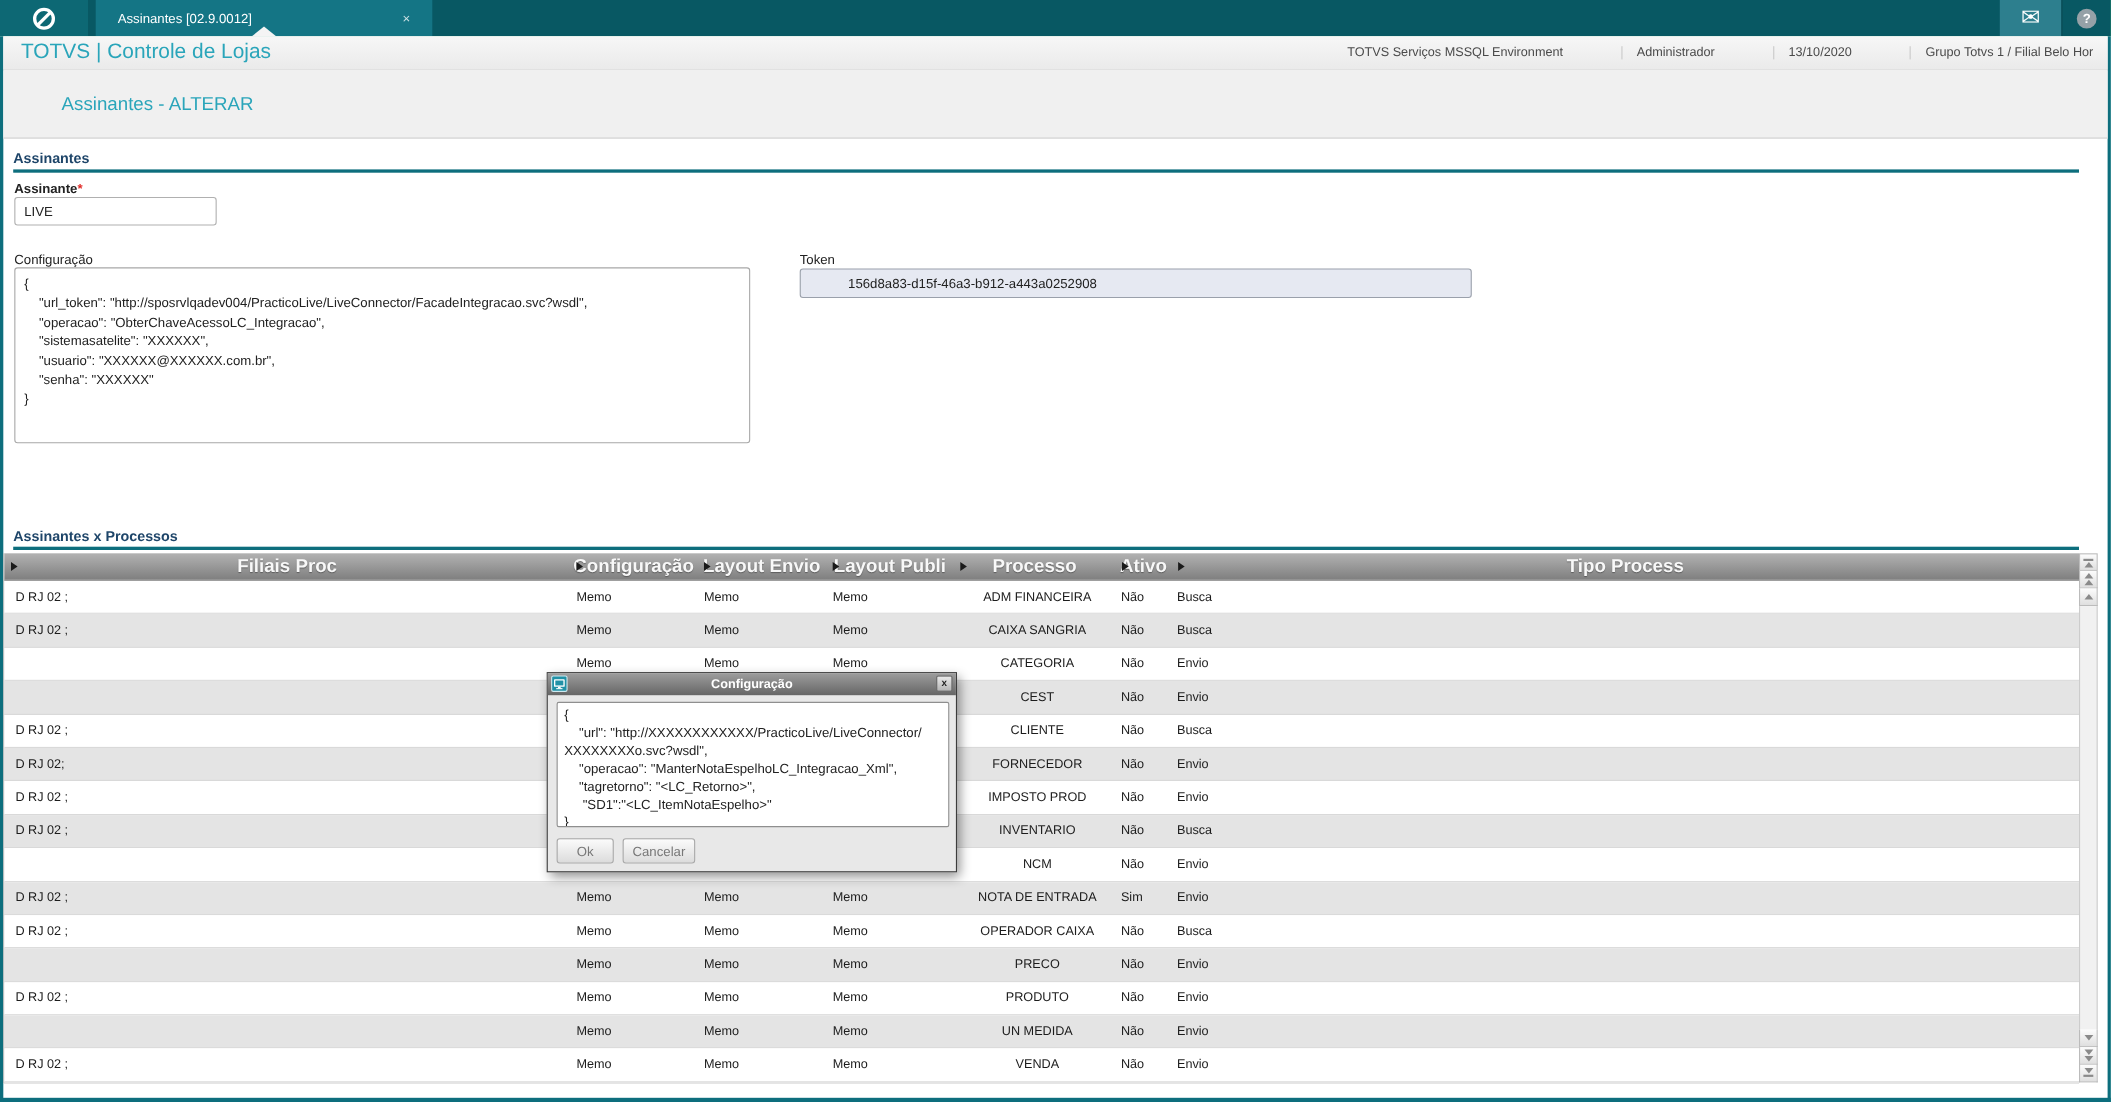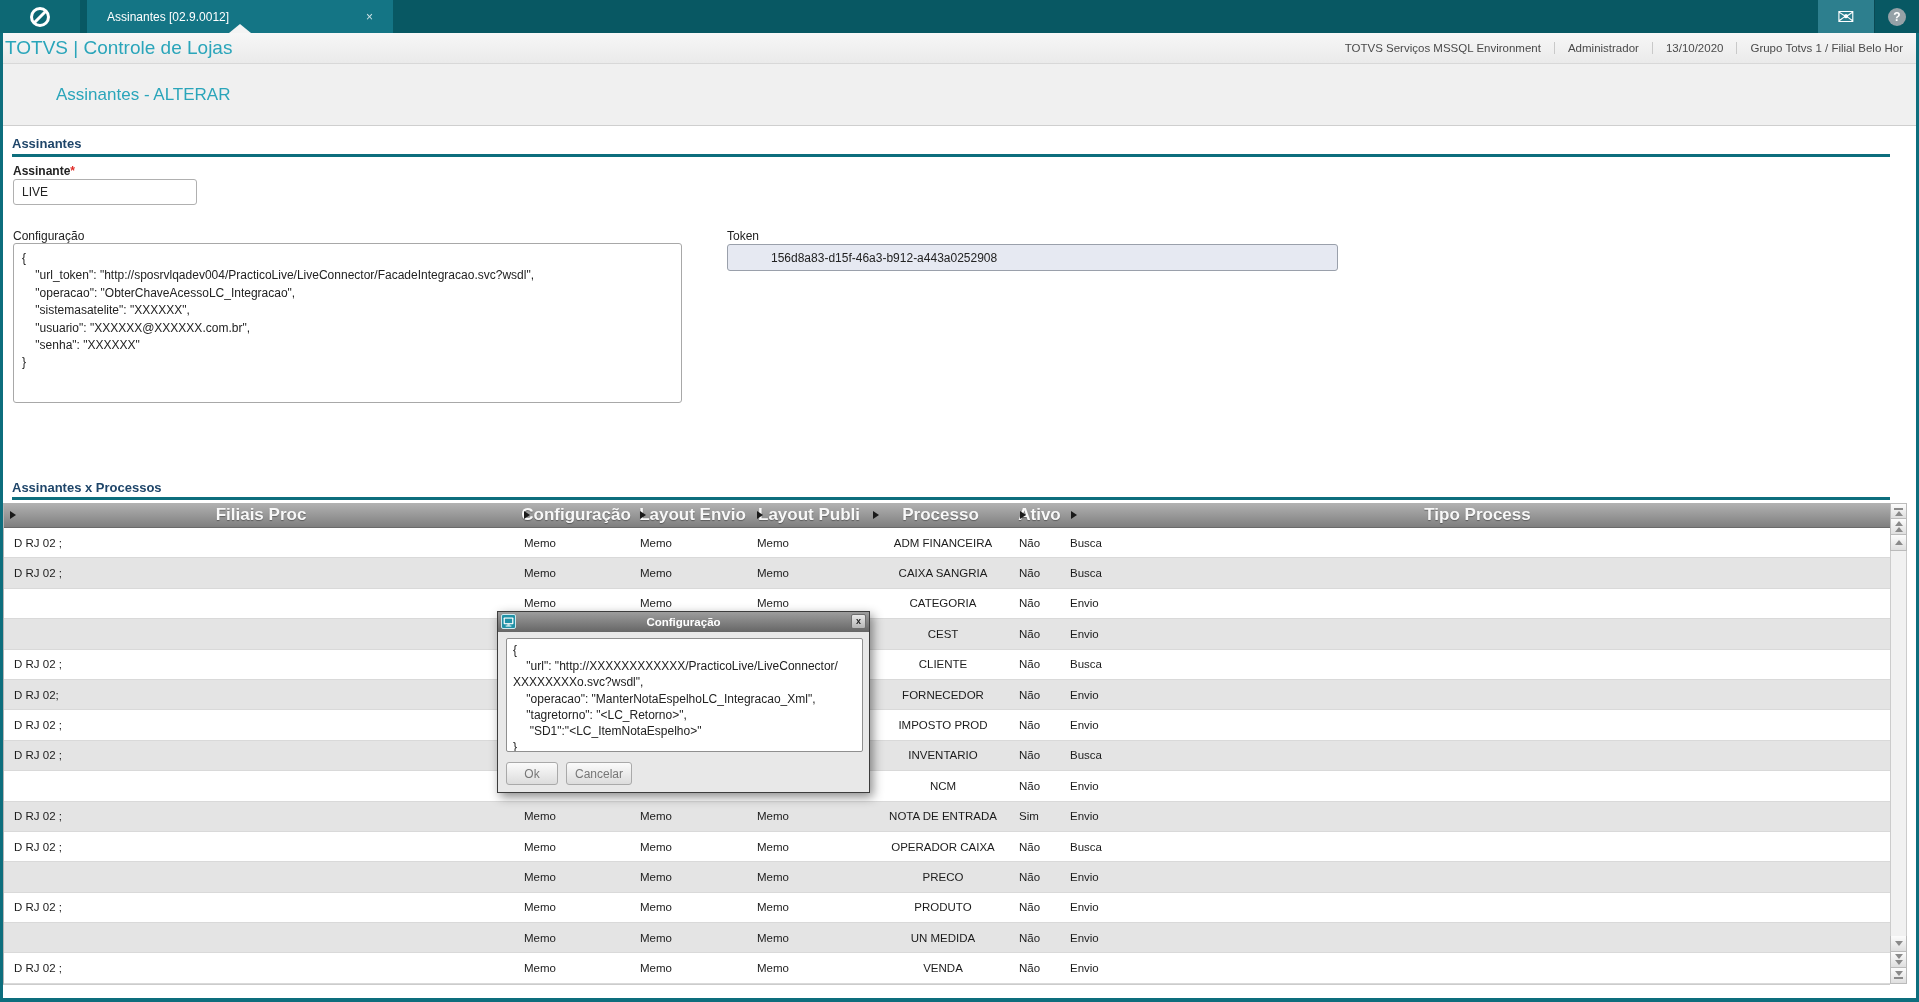--- a/index.html
+++ b/index.html
@@ -20,22 +20,22 @@
   .mail-glyph { color:#fff; font-size:21px; line-height:1; }
   .strip-div { width:1px; background:#0a4a54; }
   .help-tile { width:44px; display:flex; align-items:center; justify-content:center; cursor:pointer; }
   .help-circle { width:18px; height:18px; border-radius:50%; background:#95a1a7; color:#fff; font-size:12px; font-weight:bold; display:flex; align-items:center; justify-content:center; }
 
   
   .frame { position:absolute; top:33px; left:0; right:0; bottom:0; border-left:3px solid #0d6e7d; border-right:3px solid #0d6e7d; border-bottom:4px solid #0d6e7d; background:#fff; }
 
   
   .titlebar { position:absolute; top:0; left:0; right:0; height:31px; background:linear-gradient(#f7f7f7,#eaeaea); border-bottom:1px solid #d8d8d8; display:flex; align-items:center; }
-  .app-title { color:#2aa5ba; font-size:19px; padding-left:2px; white-space:nowrap; }
-  .env-info { margin-left:auto; display:flex; align-items:center; height:100%; }
+  .app-title { color:#2aa5ba; font-size:19px; padding-left:16px; white-space:nowrap; }
+  .env-info { margin-left:auto; display:flex; align-items:center; height:100%;gap:40px; }
   .env-item { font-size:11.5px; color:#4a4a4a; padding:0 13px; border-left:1px solid #c9c9c9; white-space:nowrap; }
   .env-item:first-child { border-left:none; }
 
   
   .actionbar { position:absolute; top:31px; left:0; right:0; height:62px; background:#f0f0f0; border-bottom:1px solid #cfcfcf; display:flex; align-items:center;padding-left:36px; }
   .page-title { color:#2aa5ba; font-size:17px; padding-left:17px; white-space:nowrap; }
   .btn-group { margin-left:auto; display:flex; align-items:center; gap:10px; padding-right:8px; }
   .btn { height:37px; background:linear-gradient(#fdfdfd,#e6e6e6); border:1px solid #c2c2c2; border-radius:3px; color:#555; font-size:12px; font-family:inherit; cursor:pointer; padding:0 16px; white-space:nowrap; }
   .btn-outras { position:relative; width:103px; padding-right:28px; }
   .caret { position:absolute; right:11px; bottom:5px; font-size:8px; color:#3a3a3a; }

